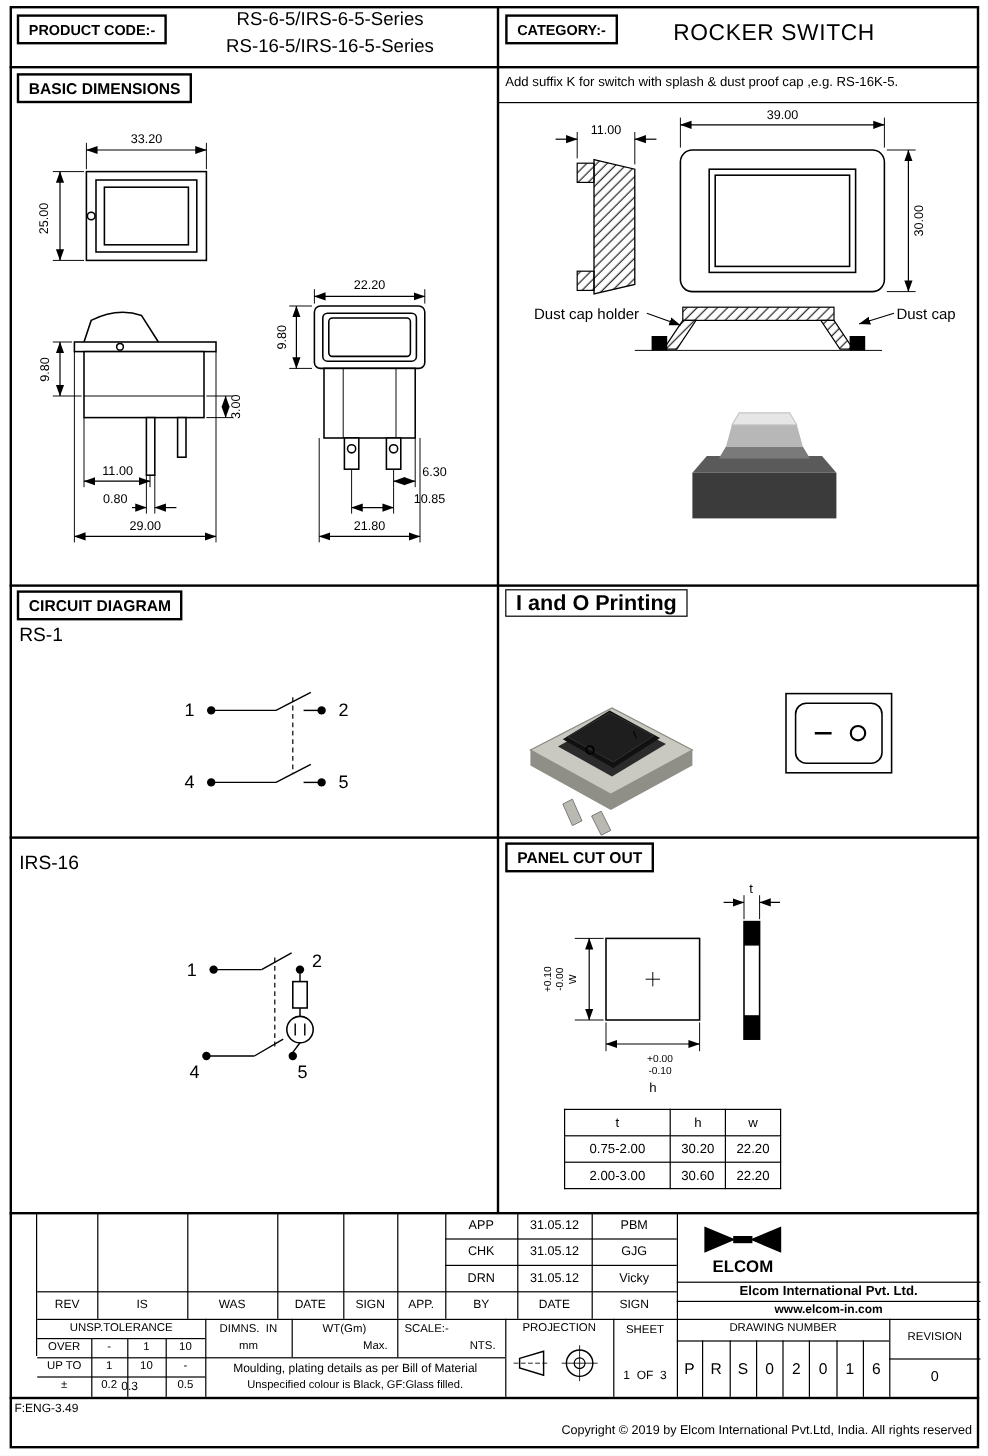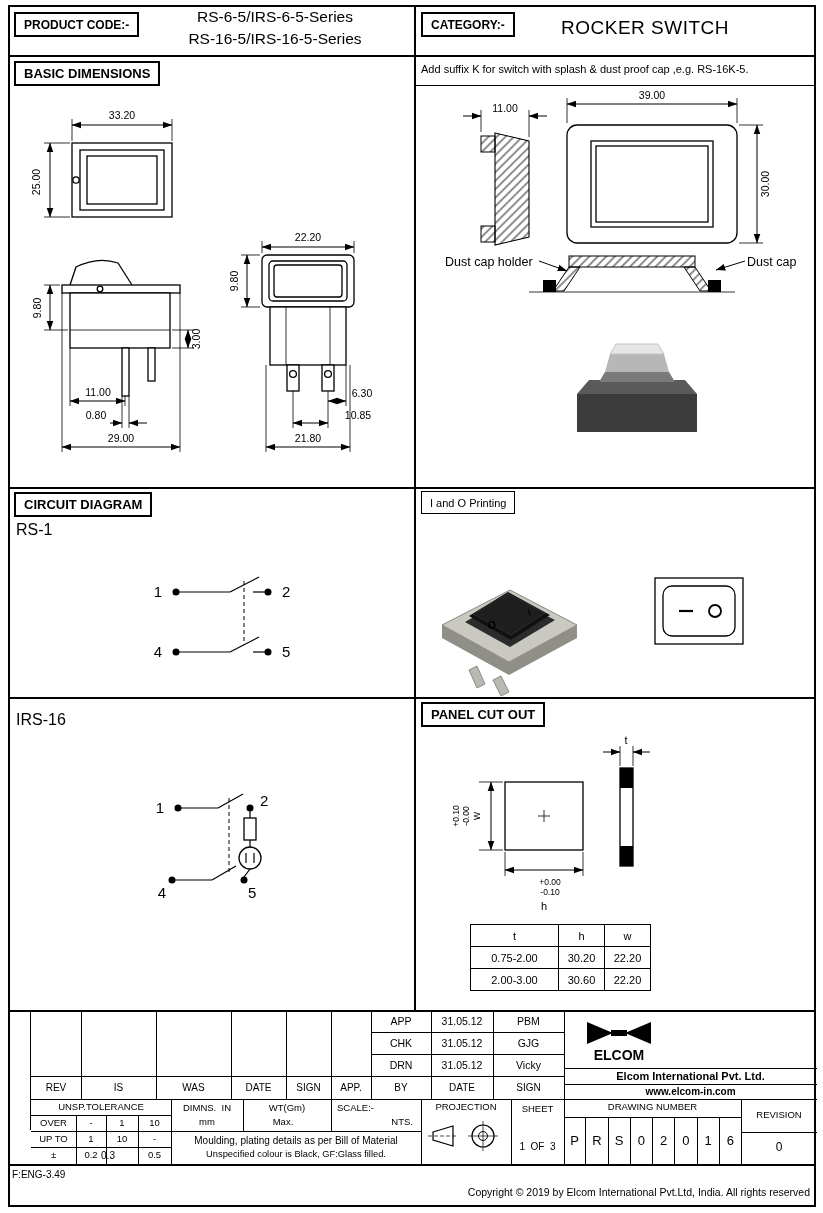--- a/index.html
+++ b/index.html
@@ -5,21 +5,21 @@
 *{margin:0;padding:0;box-sizing:border-box}
 body{background:#e9e9e9;font-family:"Liberation Sans",sans-serif;color:#000}
 .page{position:relative;width:823px;height:1213px;background:#fff;margin:0 auto;overflow:hidden}
 .abs{position:absolute}
 .hl{position:absolute;background:#000;height:1px}
 .hl2{position:absolute;background:#000;height:2px}
 .vl{position:absolute;background:#000;width:1px}
 .vl2{position:absolute;background:#000;width:2px}
 .frame{position:absolute;border:2px solid #000}
 .hbox{position:absolute;border:2px solid #000;background:#fff;display:flex;align-items:center;padding:2px 8px;font-weight:bold;font-size:13px}
-.hbox.light{border-width:1.5px;font-weight:400;font-size:11px}
+.hbox.light{border-width:1.5px;font-weight:700;font-size:18px}
 .tc{position:absolute;display:flex;align-items:center;justify-content:center;text-align:center;line-height:1.15}
 .tl{position:absolute;line-height:1.25}
 svg.draw{position:absolute;overflow:visible}
 svg text{font-family:"Liberation Sans",sans-serif;fill:#000}
 .ol{fill:#fff;stroke:#000;stroke-width:1.3}
 .oln{fill:none;stroke:#000;stroke-width:1.3}
 .xl{stroke:#000;stroke-width:.8;fill:none}
 .dl{stroke:#000;stroke-width:1;fill:none;marker-start:url(#arw);marker-end:url(#arw)}
 .dle{stroke:#000;stroke-width:1;fill:none;marker-end:url(#arw)}
 .dt{font-size:10.5px}
@@ -379,21 +379,21 @@
     <div class="tc" style="left:75px;top:121px;width:32px;height:16px;font-size:9.5px">10</div>
     <div class="tc" style="left:107px;top:121px;width:33px;height:16px;font-size:9.5px">-</div>
     <div class="tc" style="left:0;top:137px;width:45px;height:17px;font-size:9.5px">±</div>
     <div class="tc" style="left:45px;top:137px;width:30px;height:17px;font-size:9.5px">0.2</div>
     <div class="tc" style="left:61px;top:137px;width:32px;height:17px;font-size:10px">0.3</div>
     <div class="tc" style="left:107px;top:137px;width:33px;height:17px;font-size:9.5px">0.5</div>
 
     <div class="tc" style="left:140px;top:91px;width:72px;height:14px;font-size:9.5px;white-space:pre">DIMNS.  IN</div>
     <div class="tc" style="left:140px;top:105px;width:72px;height:14px;font-size:9.5px">mm</div>
     <div class="tc" style="left:212px;top:91px;width:88px;height:14px;font-size:9.5px">WT(Gm)</div>
-    <div class="tl" style="left:212px;top:106px;width:80px;font-size:9.5px;text-align:center">Max.</div>
+    <div class="tl" style="left:212px;top:106px;width:80px;font-size:9.5px;text-align:right">Max.</div>
     <div class="tl" style="left:306px;top:92px;font-size:9.5px">SCALE:-</div>
     <div class="tl" style="left:300px;top:106px;width:82px;font-size:9.5px;text-align:right">NTS.</div>
 
     <div class="tc" style="left:140px;top:123px;width:250px;height:15px;font-size:10px">Moulding, plating details as per Bill of Material</div>
     <div class="tc" style="left:140px;top:137px;width:250px;height:15px;font-size:9.3px">Unspecified colour is Black, GF:Glass filled.</div>
 
     <div class="tc" style="left:390px;top:90px;width:90px;height:15px;font-size:9.5px">PROJECTION</div>
     <div class="abs" style="left:392px;top:107px;width:86px;height:45px">
       <svg width="86" height="45" viewBox="0 0 86 45" style="position:absolute;left:0;top:0">
         <polygon points="10,15 30,9 30,29 10,23" fill="none" stroke="#000" stroke-width="1.2"></polygon>

